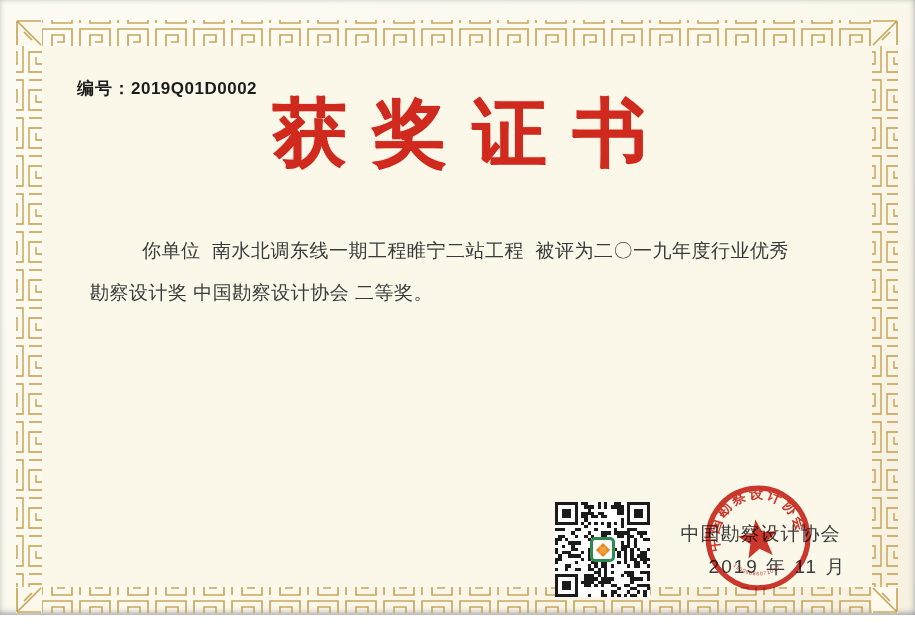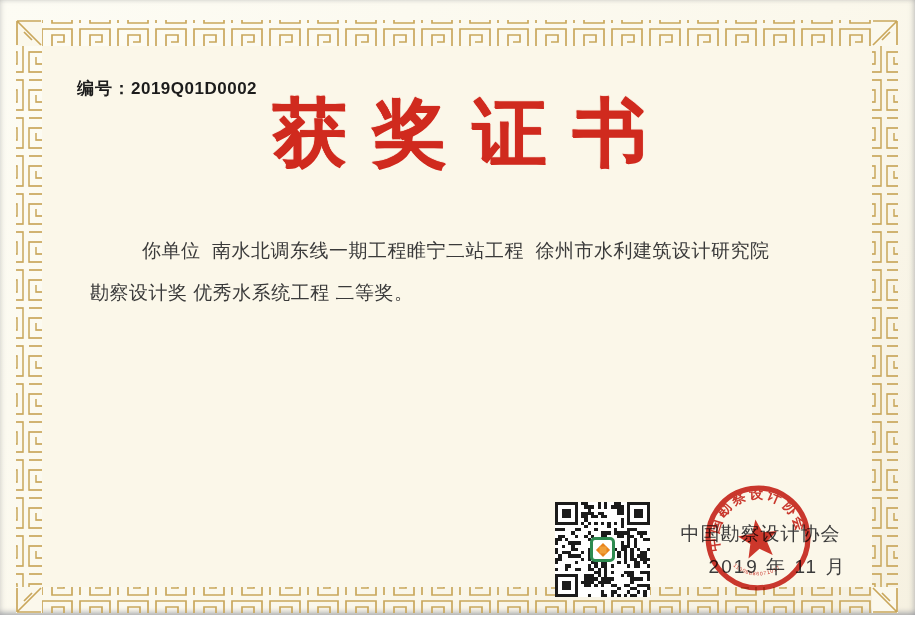--- a/index.html
+++ b/index.html
@@ -106,22 +106,22 @@
     </g>
   </svg>
 
   <div class="serial">
     <span class="label">编号：</span><span class="value">2019Q01D0002</span>
   </div>
 
   <h1 class="title">获奖证书</h1>
 
   <div class="body-text">
-    <div class="body-line indent">你单位  南水北调东线一期工程睢宁二站工程  徐州市水利建筑设计研究院</div>
-    <div class="body-line">勘察设计奖 优秀水系统工程 二等奖。</div>
+    <div class="body-line indent">你单位  南水北调东线一期工程睢宁二站工程  被评为二〇一九年度行业优秀</div>
+    <div class="body-line">勘察设计奖 中国勘察设计协会 二等奖。</div>
   </div>
 
   <div class="qr">
     <svg id="qr-svg" viewBox="0 0 29 29">
         <rect x="0" y="0" width="7" height="1" fill="#1b1b1b"></rect>
         <rect x="0" y="6" width="7" height="1" fill="#1b1b1b"></rect>
         <rect x="0" y="1" width="1" height="5" fill="#1b1b1b"></rect>
         <rect x="6" y="1" width="1" height="5" fill="#1b1b1b"></rect>
         <rect x="2" y="2" width="3" height="3" fill="#1b1b1b"></rect>
         <rect x="22" y="0" width="7" height="1" fill="#1b1b1b"></rect>

